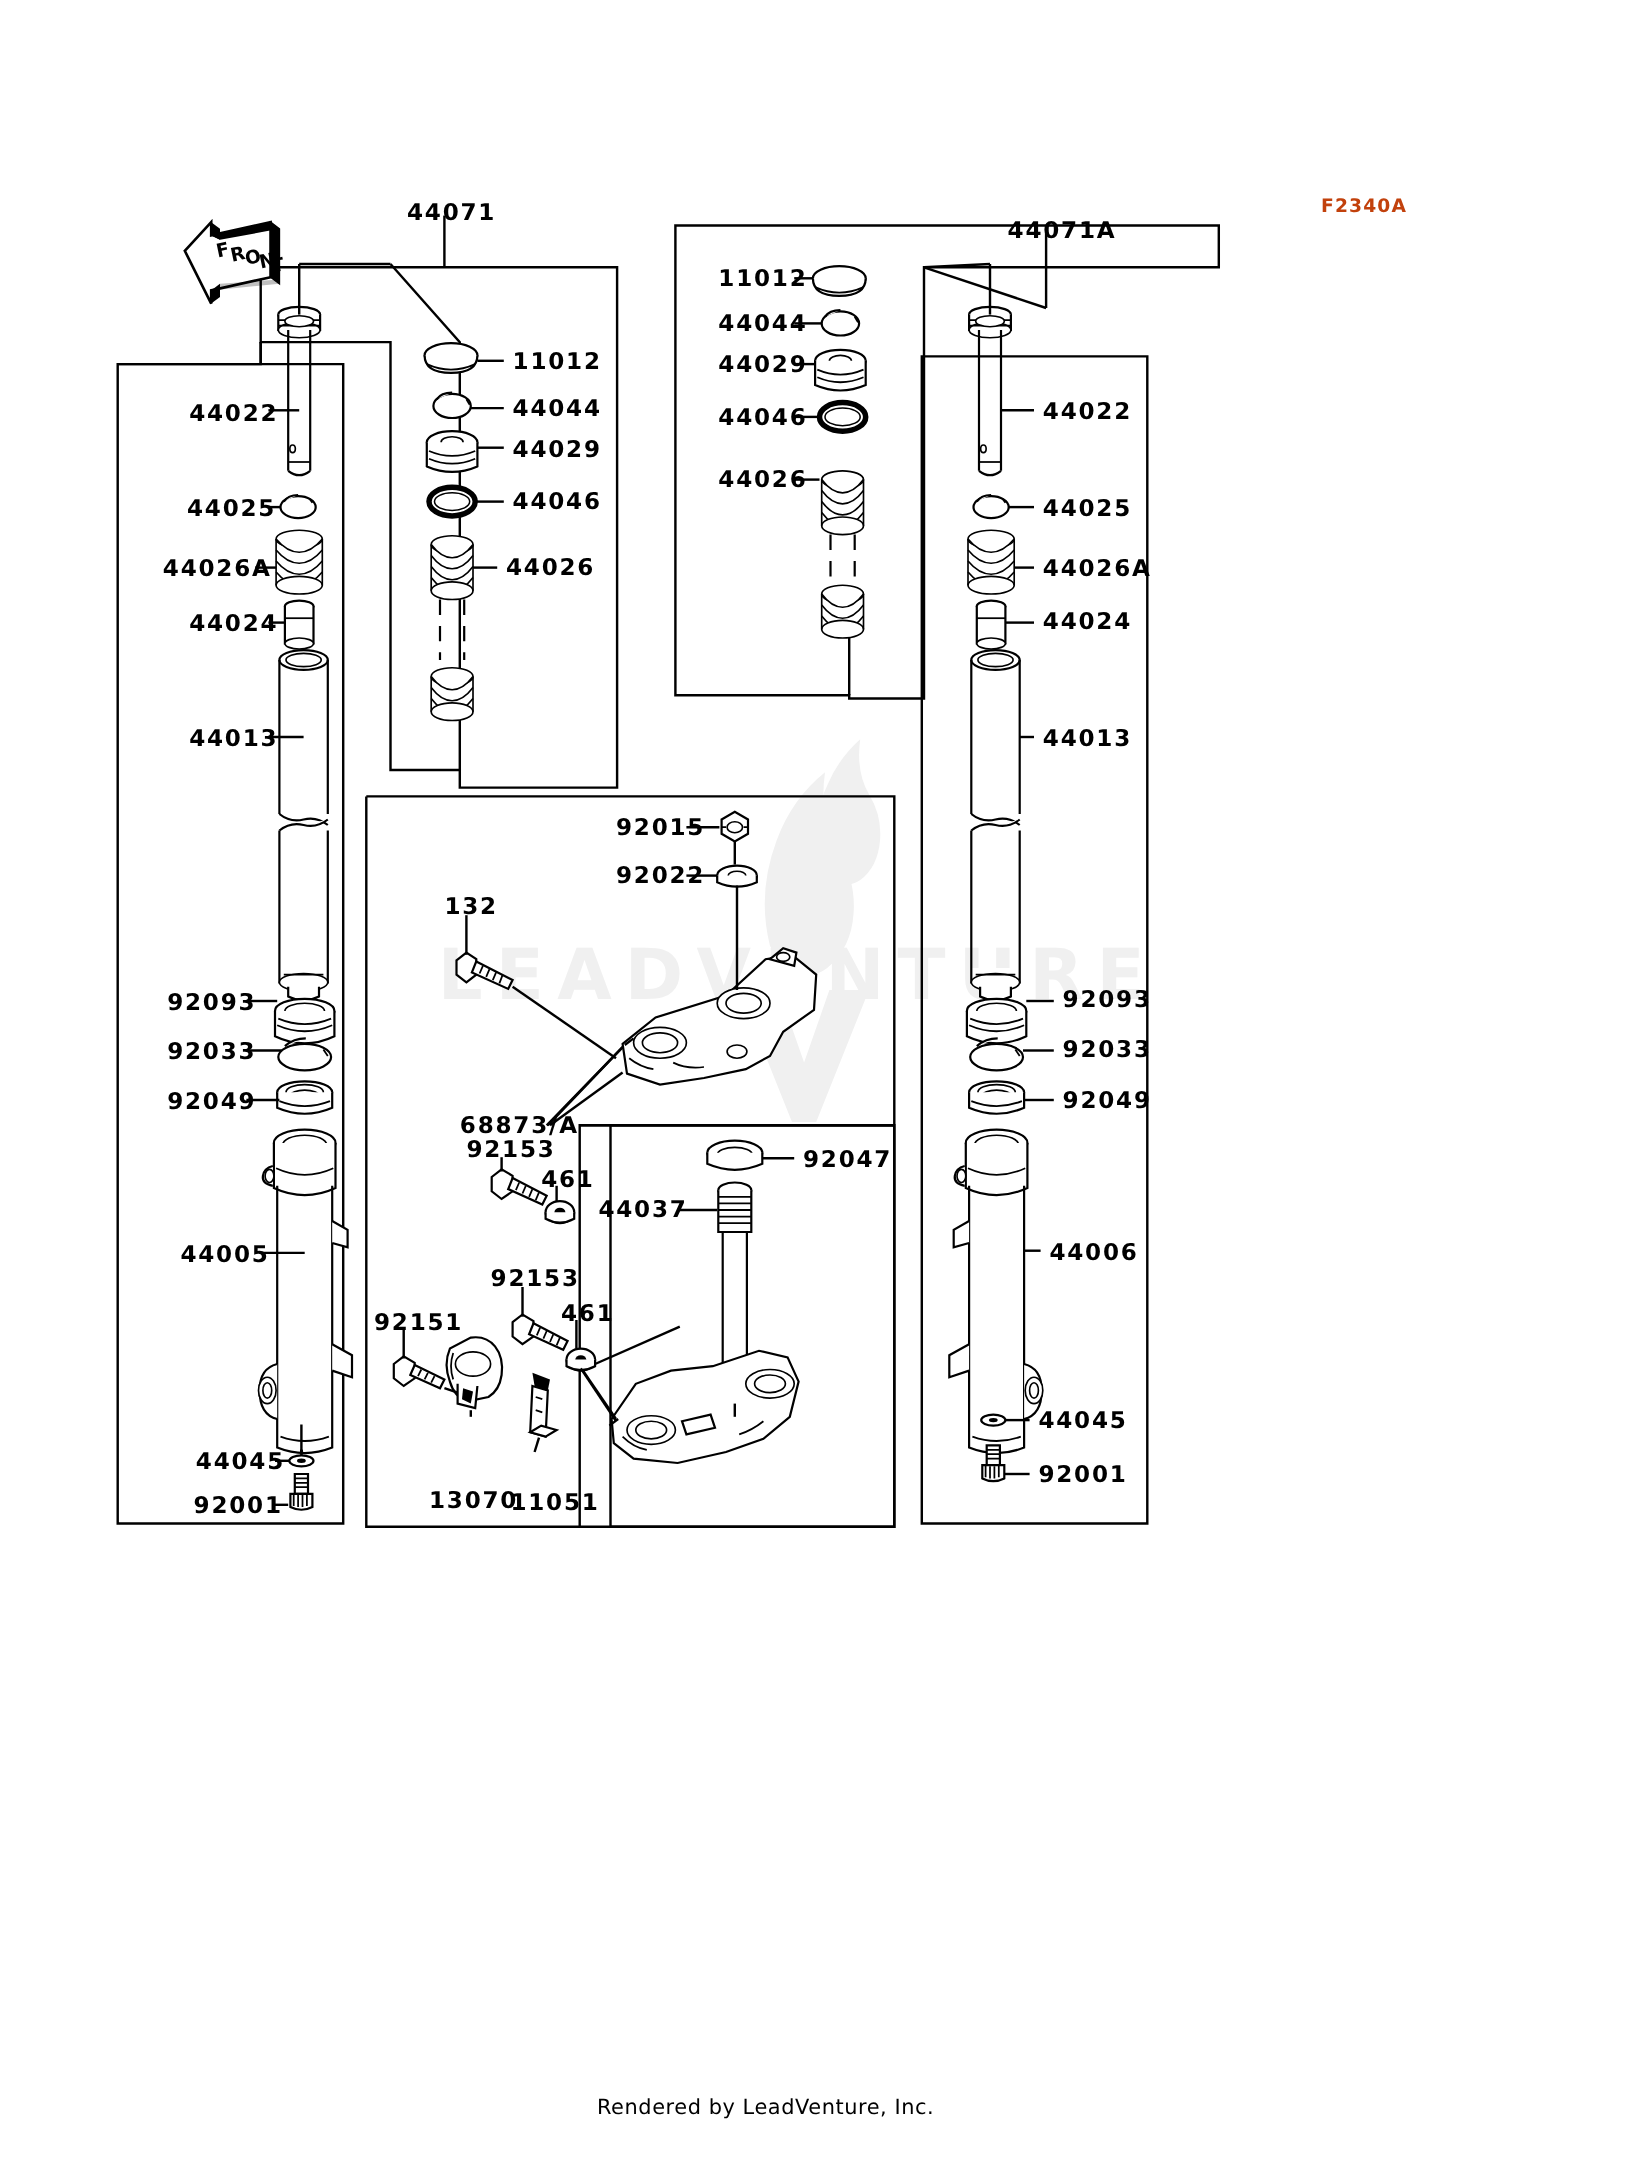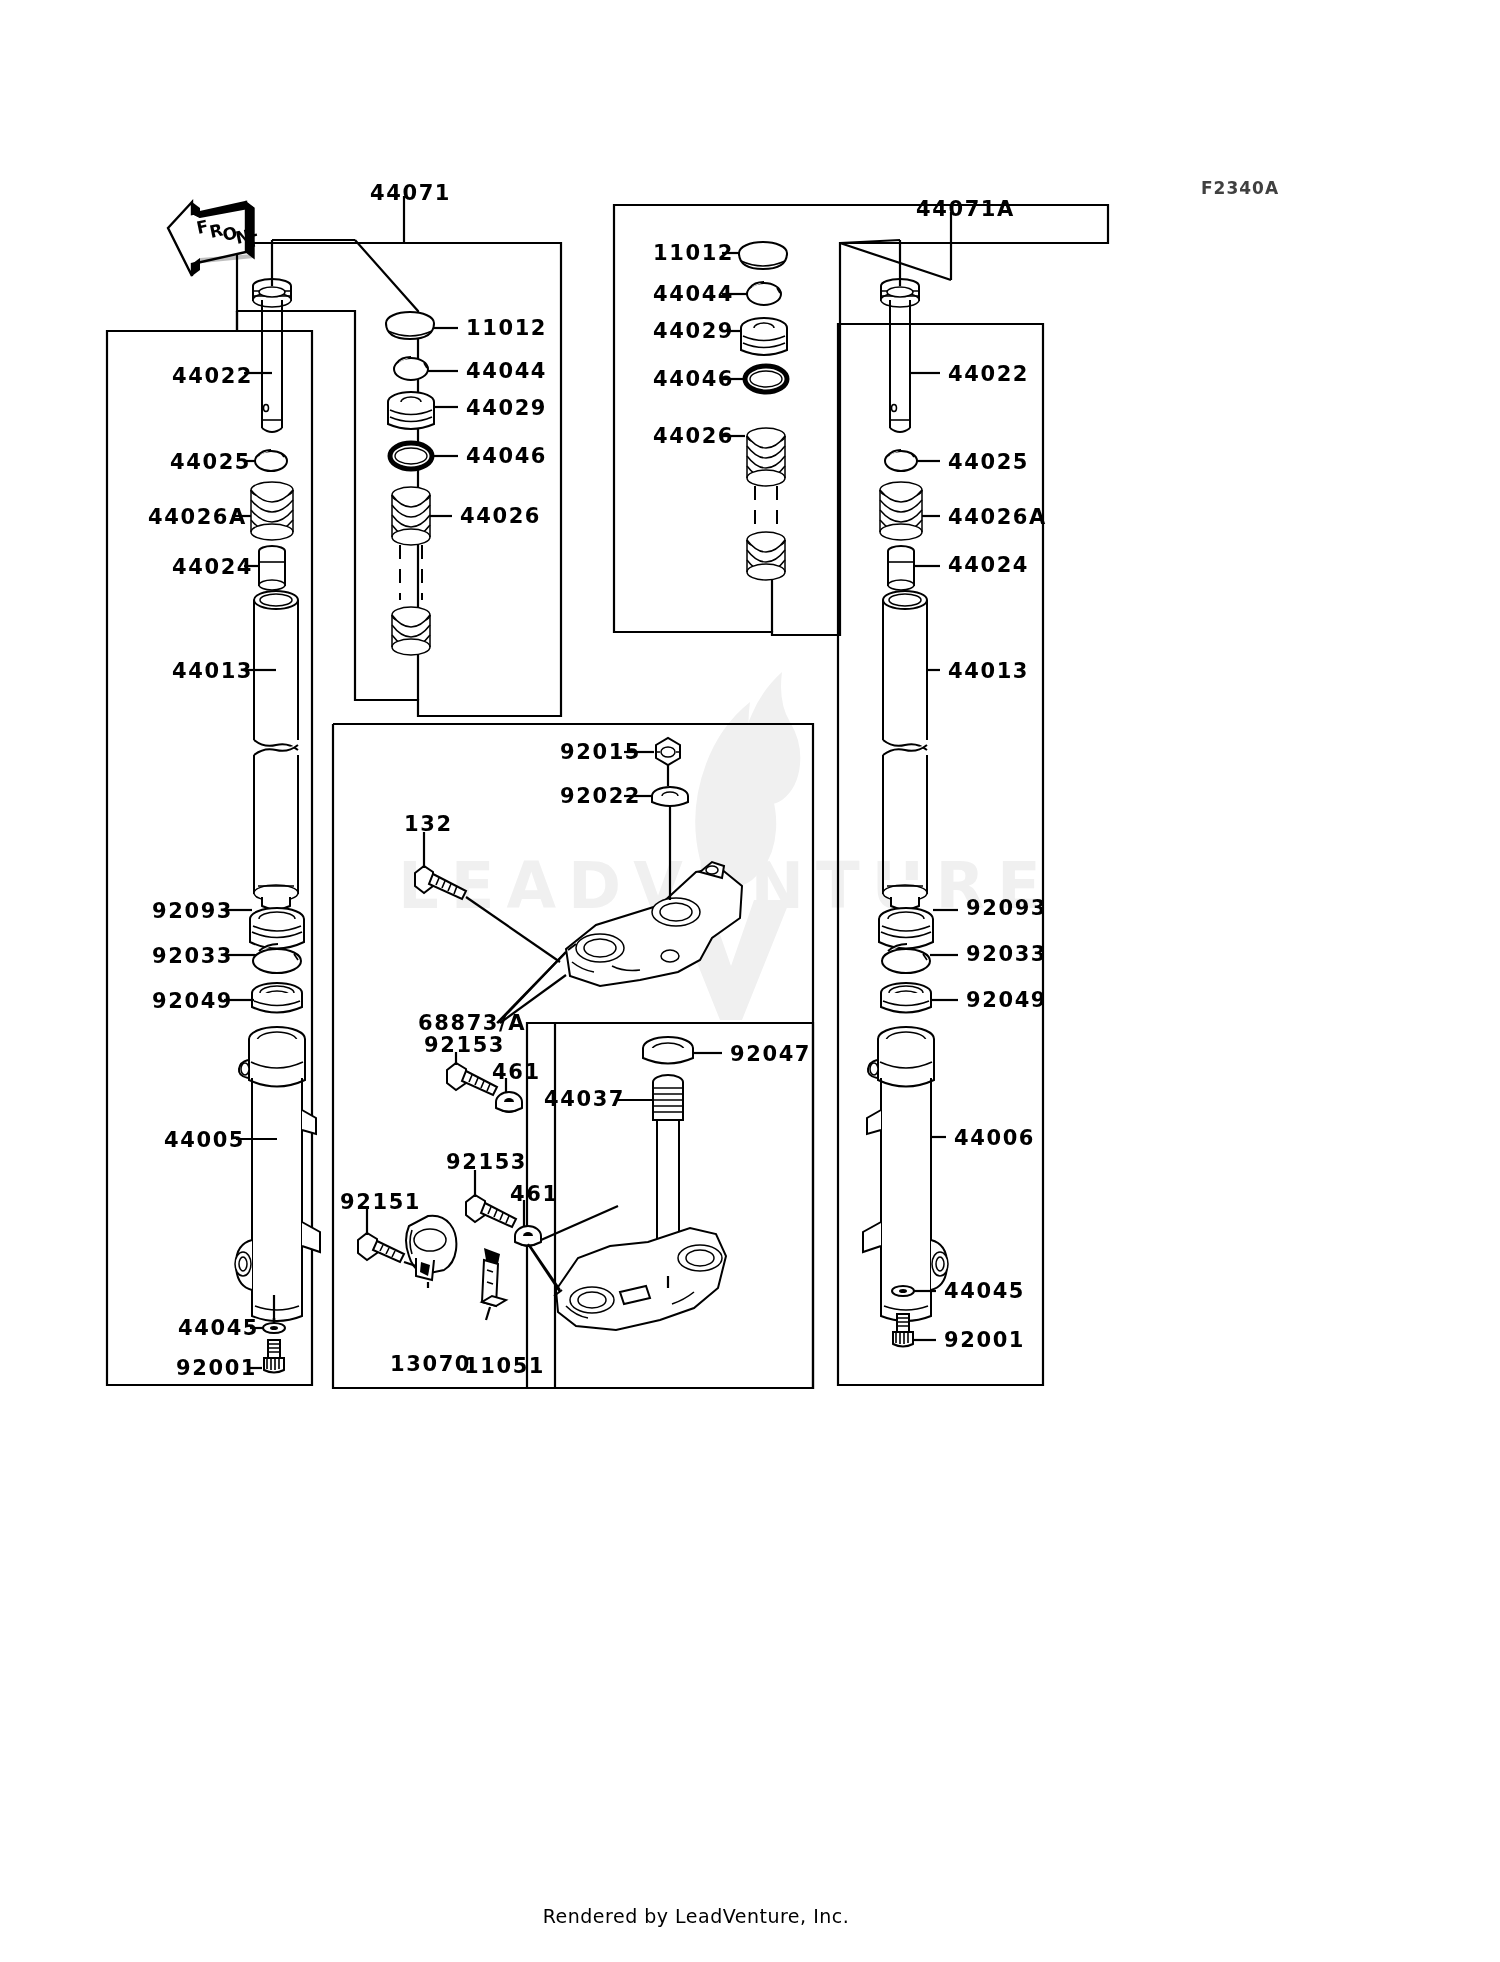--- a/index.html
+++ b/index.html
@@ -43,21 +43,21 @@
     letter-spacing: 1.6px;
     white-space: nowrap;
     z-index: 5;
     line-height: 1;
   }
   .code {
     position: absolute;
     font-family: "DejaVu Sans", sans-serif;
     font-size: 17px;
     font-weight: bold;
-    color: #404040;
+    color: #c2410c;
     letter-spacing: 1px;
     z-index: 5;
   }
   #footer {
     position: absolute;
     left: 0;
     top: 1905px;
     width: 1392px;
     text-align: center;
     font-family: "DejaVu Sans", sans-serif;

